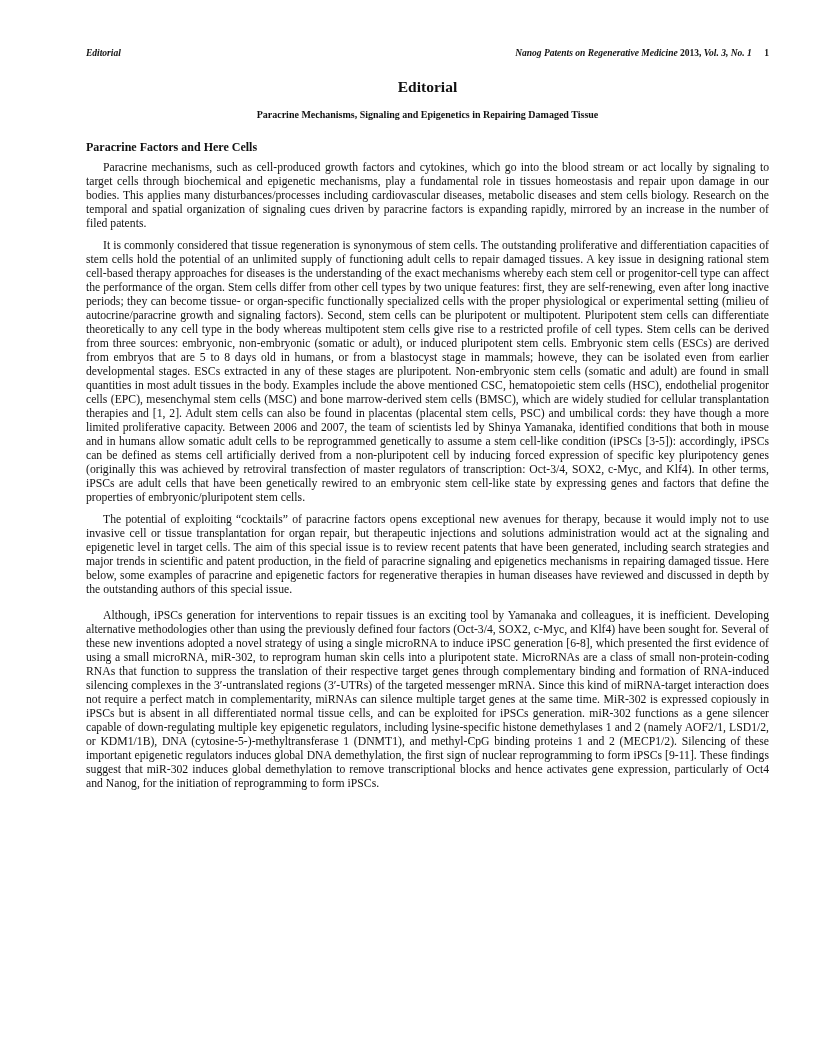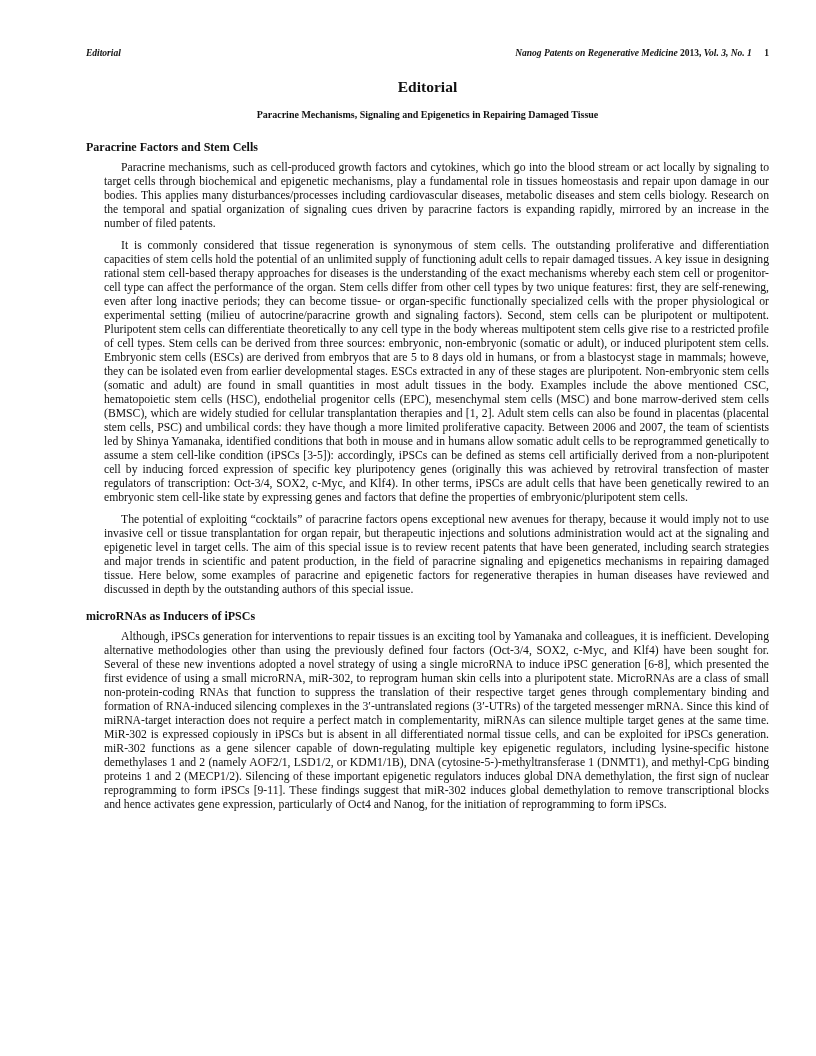--- a/index.html
+++ b/index.html
@@ -7,21 +7,21 @@
   .page { position: absolute; left: 86px; top: 0; width: 683px; font-family: "Liberation Serif", serif; }
   .running-head { position: absolute; top: 48px; left: 0; width: 683px; font-size: 9.5px; font-weight: bold; font-style: italic; }
   .running-head .left { position: absolute; left: 0; top: 0; }
   .running-head .right { position: absolute; right: 0; top: 0; white-space: nowrap; }
   .running-head .right .upright { font-style: normal; text-align: center; }
   .running-head .pageno { font-style: normal; margin-left: 10px; }
   .doc-type { position: absolute; top: 78px; left: 0; width: 683px; text-align: center; font-size: 15.5px; font-weight: bold; }
   .doc-title { position: absolute; top: 109px; left: 0; width: 683px; text-align: center; font-size: 10px; font-weight: bold; }
   .content { position: absolute; top: 140px; left: 0; width: 683px; font-size: 11.7px; line-height: 14px; }
   h2 { font-size: 12px; font-weight: bold; margin: 0 0 7px 0; line-height: 14px; }
-  p { margin: 0 0 8px 18px; text-align: justify; text-indent: 17px; }
+  p { margin: 0 0 8px 0; text-align: justify; text-indent: 17px; }
   .section2 { margin-top: 12px; }
 </style>
 </head>
 <body>
 
 <div class="page">
   <div class="running-head">
     <span class="left">Editorial</span>
     <span class="right">
       <span>Nanog Patents on Regenerative Medicine</span>
@@ -29,23 +29,22 @@
       <span>Vol. 3, No. 1</span>
       <span class="pageno">1</span>
     </span>
   </div>
 
   <div class="doc-type">Editorial</div>
   <div class="doc-title">Paracrine Mechanisms, Signaling and Epigenetics in Repairing Damaged Tissue</div>
 
   <div class="content">
     <section>
-      <h2>Paracrine Factors and Stem Cells</h2>
+      <h2>Paracrine Factors and Here Cells</h2>
       <p>Paracrine mechanisms, such as cell-produced growth factors and cytokines, which go into the blood stream or act locally by signaling to target cells through biochemical and epigenetic mechanisms, play a fundamental role in tissues homeostasis and repair upon damage in our bodies. This applies many disturbances/processes including cardiovascular diseases, metabolic diseases and stem cells biology. Research on the temporal and spatial organization of signaling cues driven by paracrine factors is expanding rapidly, mirrored by an increase in the number of filed patents.</p>
       <p>It is commonly considered that tissue regeneration is synonymous of stem cells. The outstanding proliferative and differentiation capacities of stem cells hold the potential of an unlimited supply of functioning adult cells to repair damaged tissues. A key issue in designing rational stem cell-based therapy approaches for diseases is the understanding of the exact mechanisms whereby each stem cell or progenitor-cell type can affect the performance of the organ. Stem cells differ from other cell types by two unique features: first, they are self-renewing, even after long inactive periods; they can become tissue- or organ-specific functionally specialized cells with the proper physiological or experimental setting (milieu of autocrine/paracrine growth and signaling factors). Second, stem cells can be pluripotent or multipotent. Pluripotent stem cells can differentiate theoretically to any cell type in the body whereas multipotent stem cells give rise to a restricted profile of cell types. Stem cells can be derived from three sources:  embryonic, non-embryonic (somatic or adult), or induced pluripotent stem cells. Embryonic stem cells (ESCs) are derived from embryos that are 5 to 8 days old in humans, or from a blastocyst stage in mammals; howeve, they can be isolated even from earlier developmental stages. ESCs extracted in any of these stages are pluripotent. Non-embryonic stem cells (somatic and adult) are found in small quantities in most adult tissues in the body. Examples include the above mentioned CSC, hematopoietic stem cells (HSC), endothelial progenitor cells (EPC), mesenchymal stem cells (MSC) and bone marrow-derived stem cells (BMSC), which are widely studied for cellular transplantation therapies and [1, 2]. Adult stem cells can also be found in placentas (placental stem cells, PSC) and umbilical cords: they have though a more limited proliferative capacity. Between 2006 and 2007, the team of scientists led by Shinya Yamanaka, identified conditions that both in mouse and in humans allow somatic adult cells to be reprogrammed genetically to assume a stem cell-like condition (iPSCs [3-5]): accordingly, iPSCs can be defined as stems cell artificially derived from a non-pluripotent cell by inducing forced expression of specific key pluripotency genes (originally this was achieved by retroviral transfection of master regulators of transcription: Oct-3/4, SOX2, c-Myc, and Klf4). In other terms, iPSCs are adult cells that have been genetically rewired to an embryonic stem cell-like state by expressing genes and factors that define the properties of embryonic/pluripotent stem cells.</p>
       <p>The potential of exploiting “cocktails” of paracrine factors opens exceptional new avenues for therapy, because it would imply not to use invasive cell or tissue transplantation for organ repair, but therapeutic injections and solutions administration would act at the signaling and epigenetic level in target cells. The aim of this special issue is to review recent patents that have been generated, including search strategies and major trends in scientific and patent production, in the field of paracrine signaling and epigenetics mechanisms in repairing damaged tissue. Here below, some examples of paracrine and epigenetic factors for regenerative therapies in human diseases have reviewed and discussed in depth by the outstanding authors of this special issue.</p>
     </section>
     <section class="section2">
-      <h2>microRNAs as Inducers of iPSCs</h2>
       <p>Although, iPSCs generation for interventions to repair tissues is an exciting tool by Yamanaka and colleagues, it is inefficient. Developing alternative methodologies other than using the previously defined four factors (Oct-3/4, SOX2, c-Myc, and Klf4) have been sought for. Several of these new inventions adopted a novel strategy of using a single microRNA to induce iPSC generation [6-8], which presented the first evidence of using a small microRNA, miR-302, to reprogram human skin cells into a pluripotent state. MicroRNAs are a class of small non-protein-coding RNAs that function to suppress the translation of their respective target genes through complementary binding and formation of RNA-induced silencing complexes in the 3′-untranslated regions (3′-UTRs) of the targeted messenger mRNA.  Since this kind of miRNA-target interaction does not require a perfect match in complementarity, miRNAs can silence multiple target genes at the same time. MiR-302 is expressed copiously in iPSCs but is absent in all differentiated normal tissue cells, and can be exploited for iPSCs generation. miR-302 functions as a gene silencer capable of down-regulating multiple key epigenetic regulators, including lysine-specific histone demethylases 1 and 2 (namely AOF2/1, LSD1/2, or KDM1/1B), DNA (cytosine-5-)-methyltransferase 1 (DNMT1), and methyl-CpG binding proteins 1 and 2 (MECP1/2). Silencing of these important epigenetic regulators induces global DNA demethylation, the first sign of nuclear reprogramming to form iPSCs [9-11]. These findings suggest that miR-302 induces global demethylation to remove transcriptional blocks and hence activates gene expression, particularly of Oct4 and Nanog, for the initiation of reprogramming to form iPSCs.</p>
     </section>
   </div>
 </div>
 
 </body></html>

